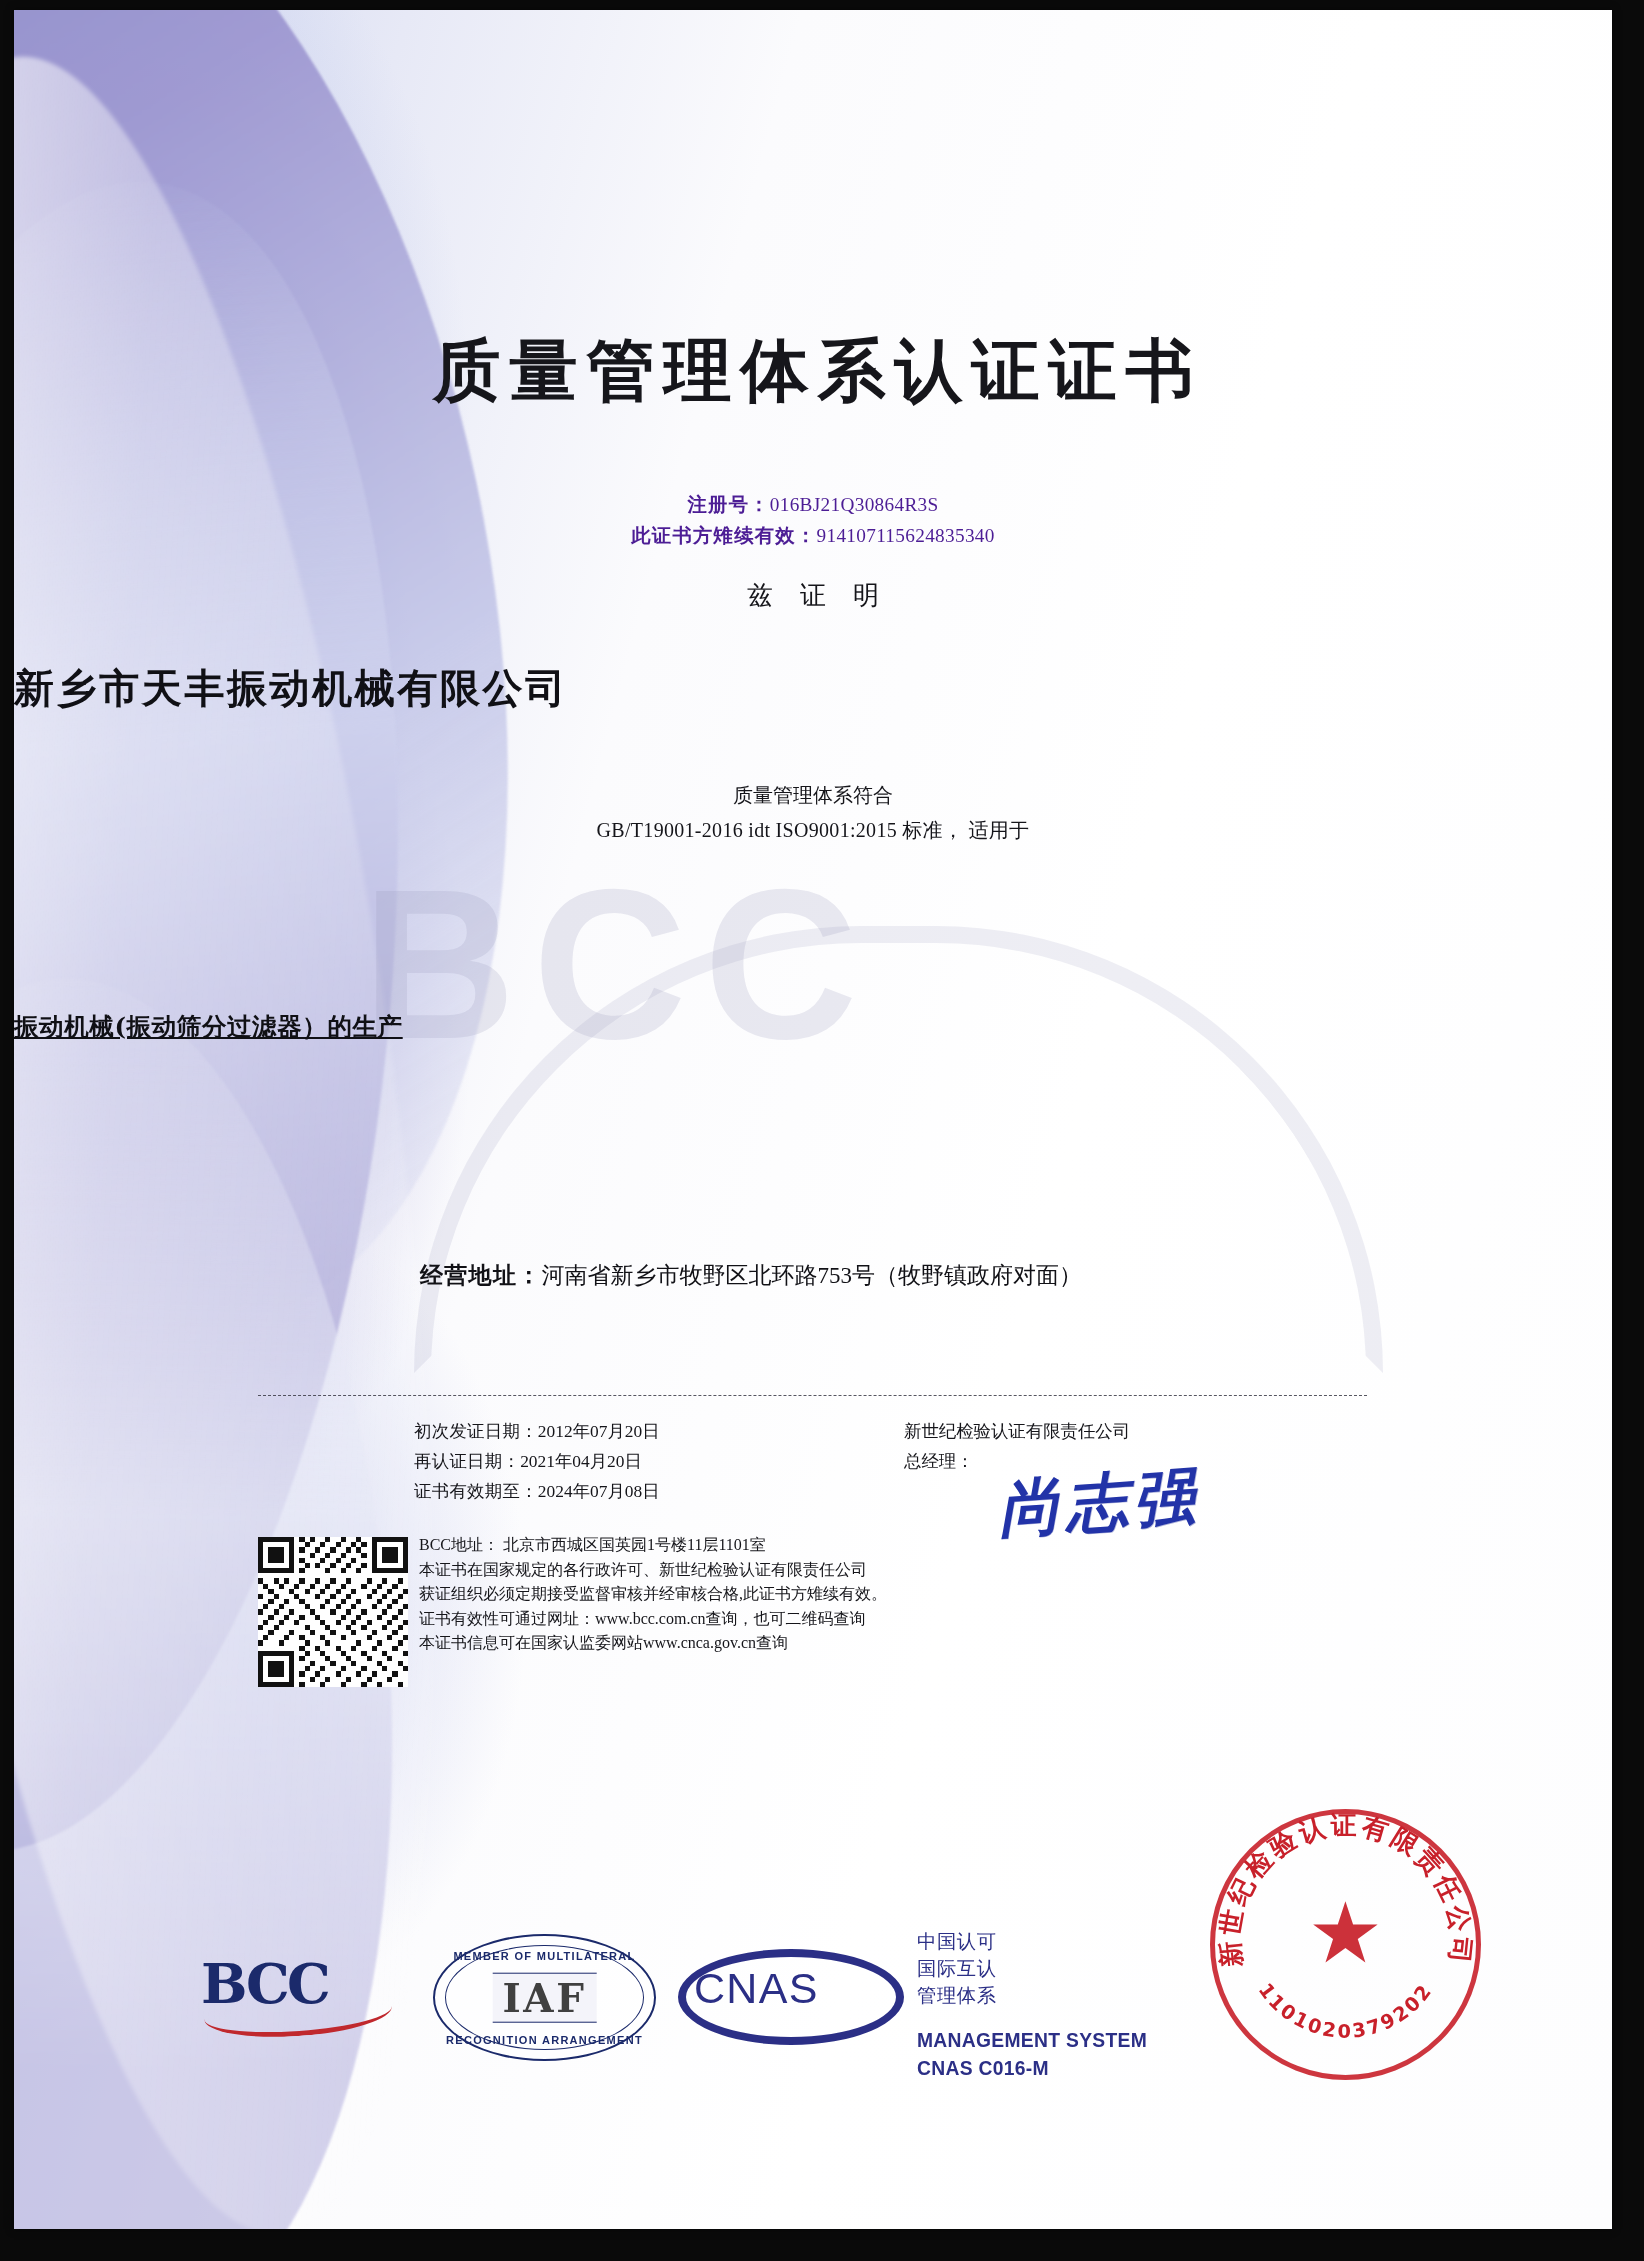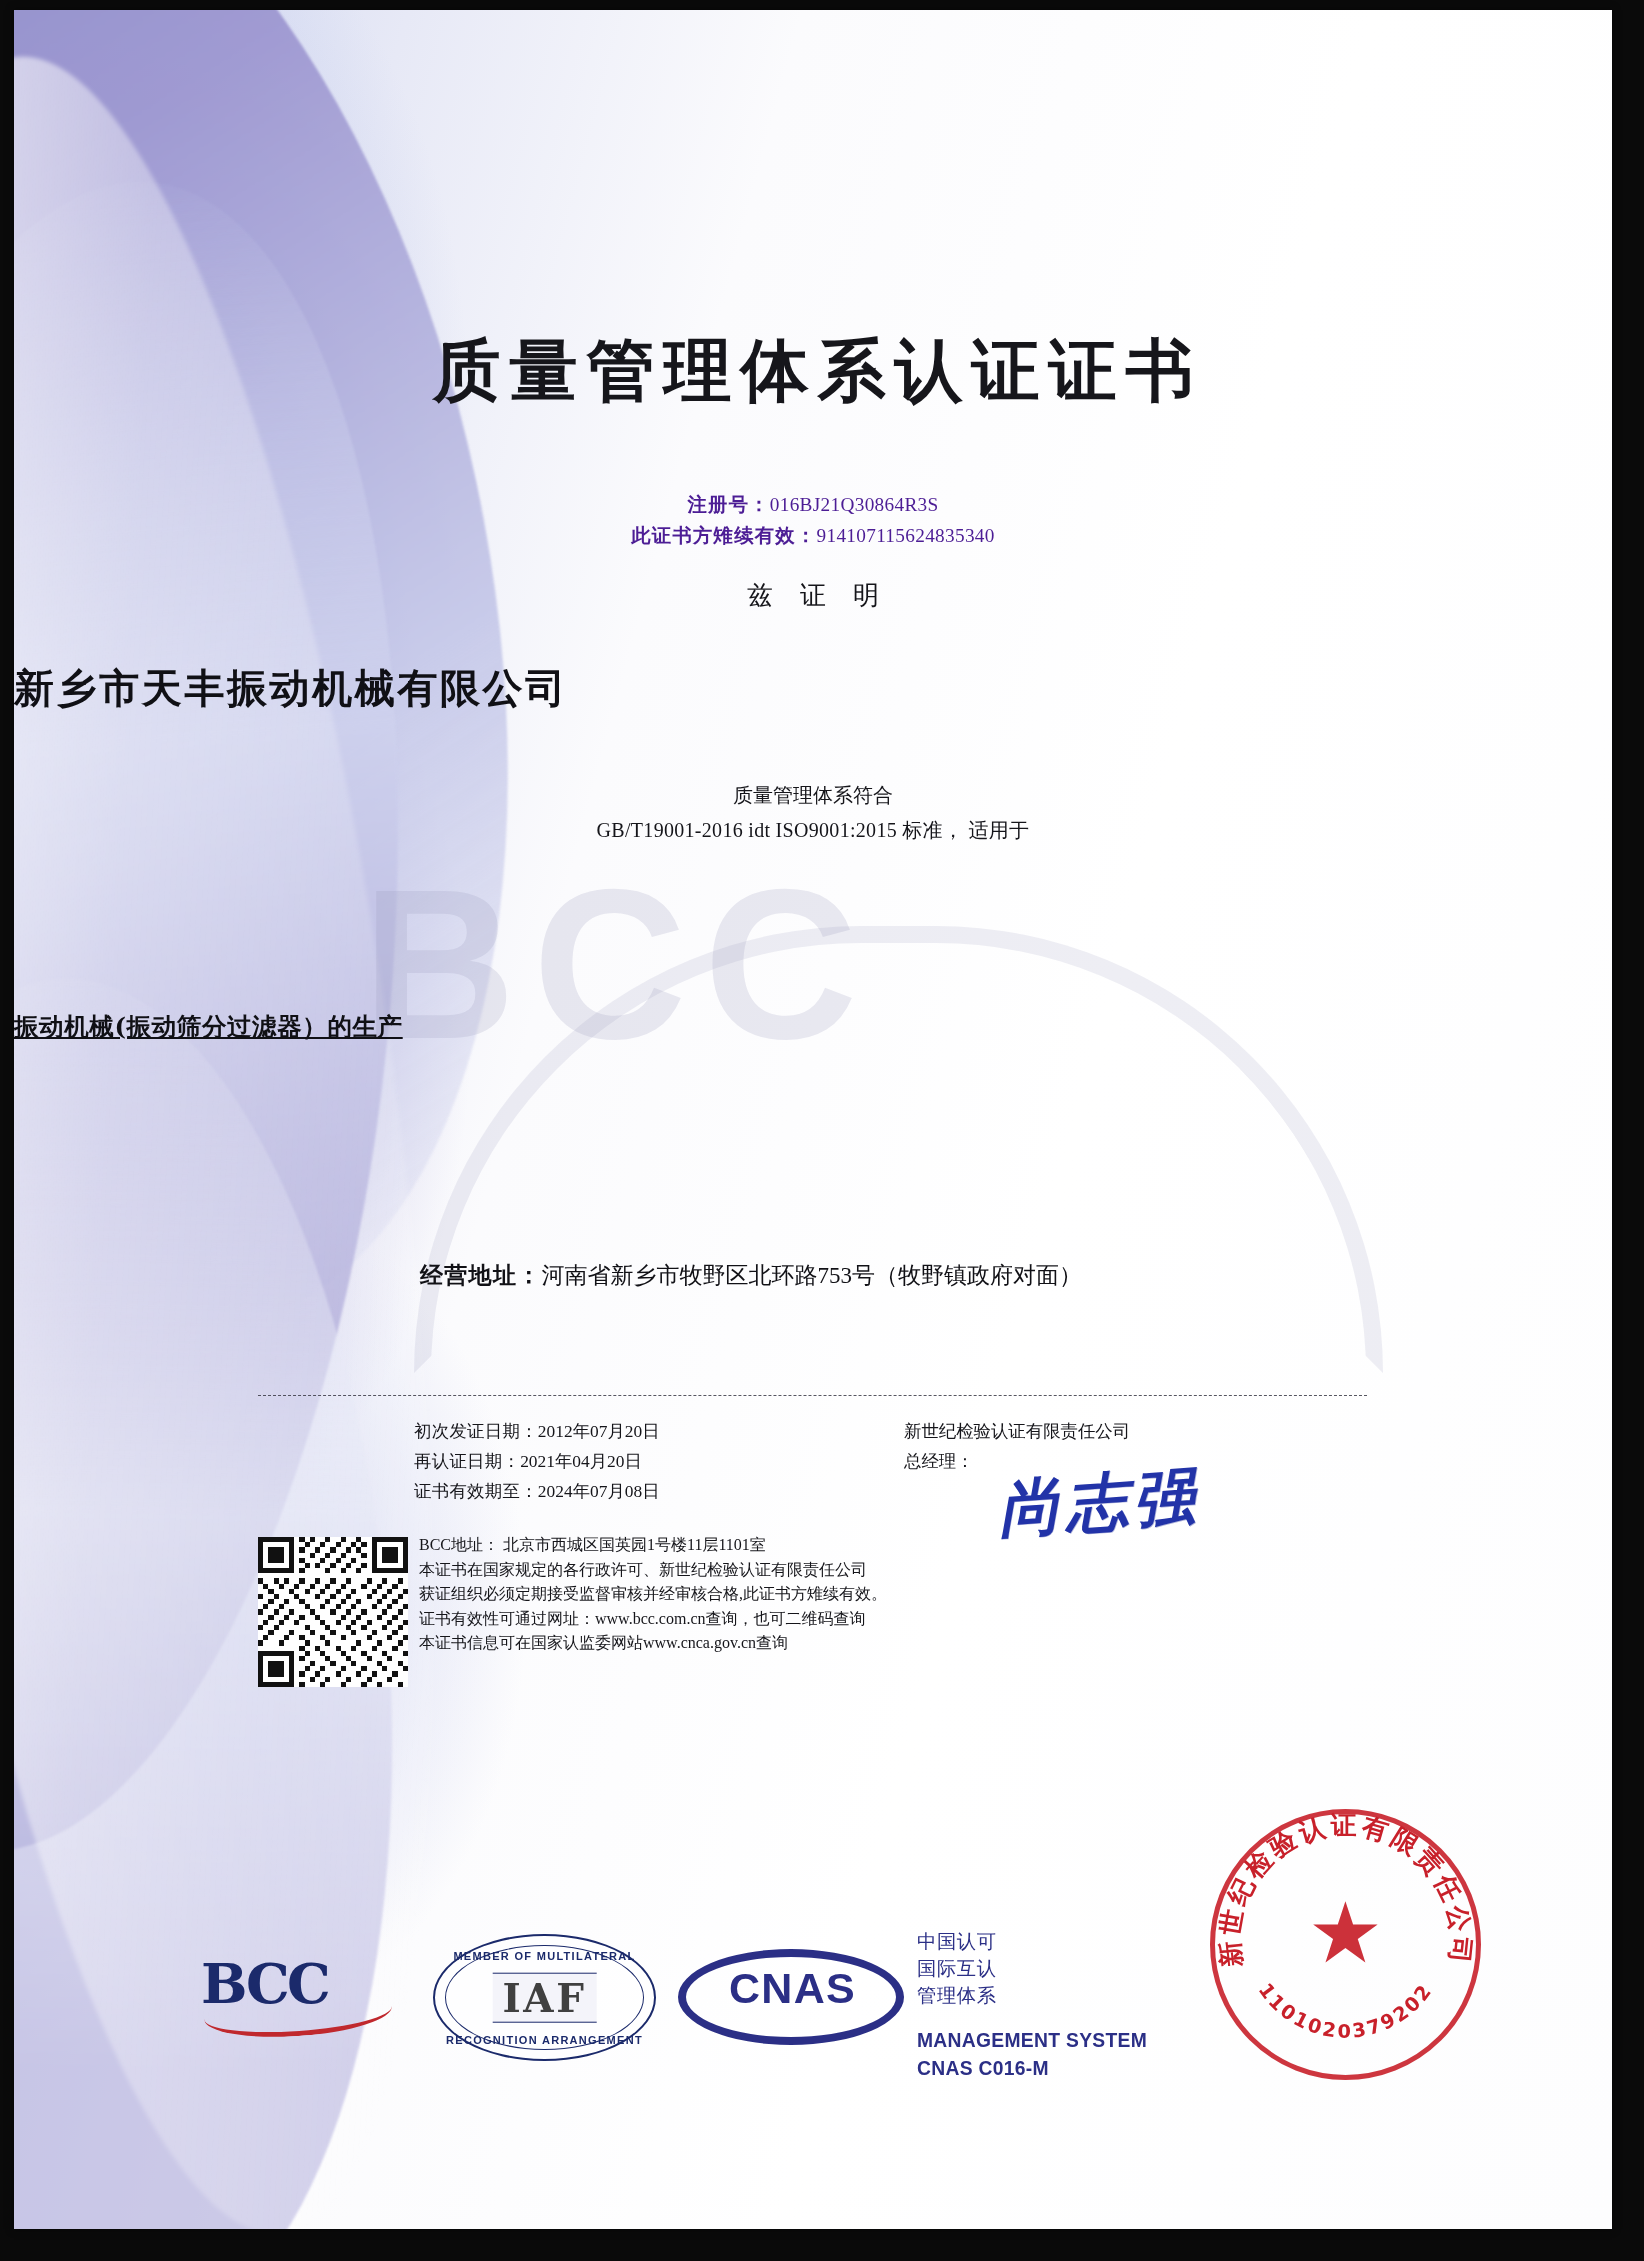--- a/index.html
+++ b/index.html
@@ -343,23 +343,22 @@
   .cnas .ellipse {
     position: absolute;
     left: 0; top: 6.4px;
     width: 210px; height: 80px;
     border: 8.4px solid #2b2f86;
     border-radius: 50%;
   }
   .cnas .cnas-text {
     position: absolute;
     left: 16px; right: 0; top: 22px;
-    text-align: center;
     font-family: "Liberation Sans", sans-serif;
-    font-weight: bold;
+    font-weight: normal;
     font-size: 43px;
     letter-spacing: 1.3px;
     color: #2b2f86;
   }
 
   .cnas-block {
     position: absolute;
     left: 716px; top: 11.6px;
     color: #2b2f86;
     font-family: "Liberation Sans", sans-serif;

